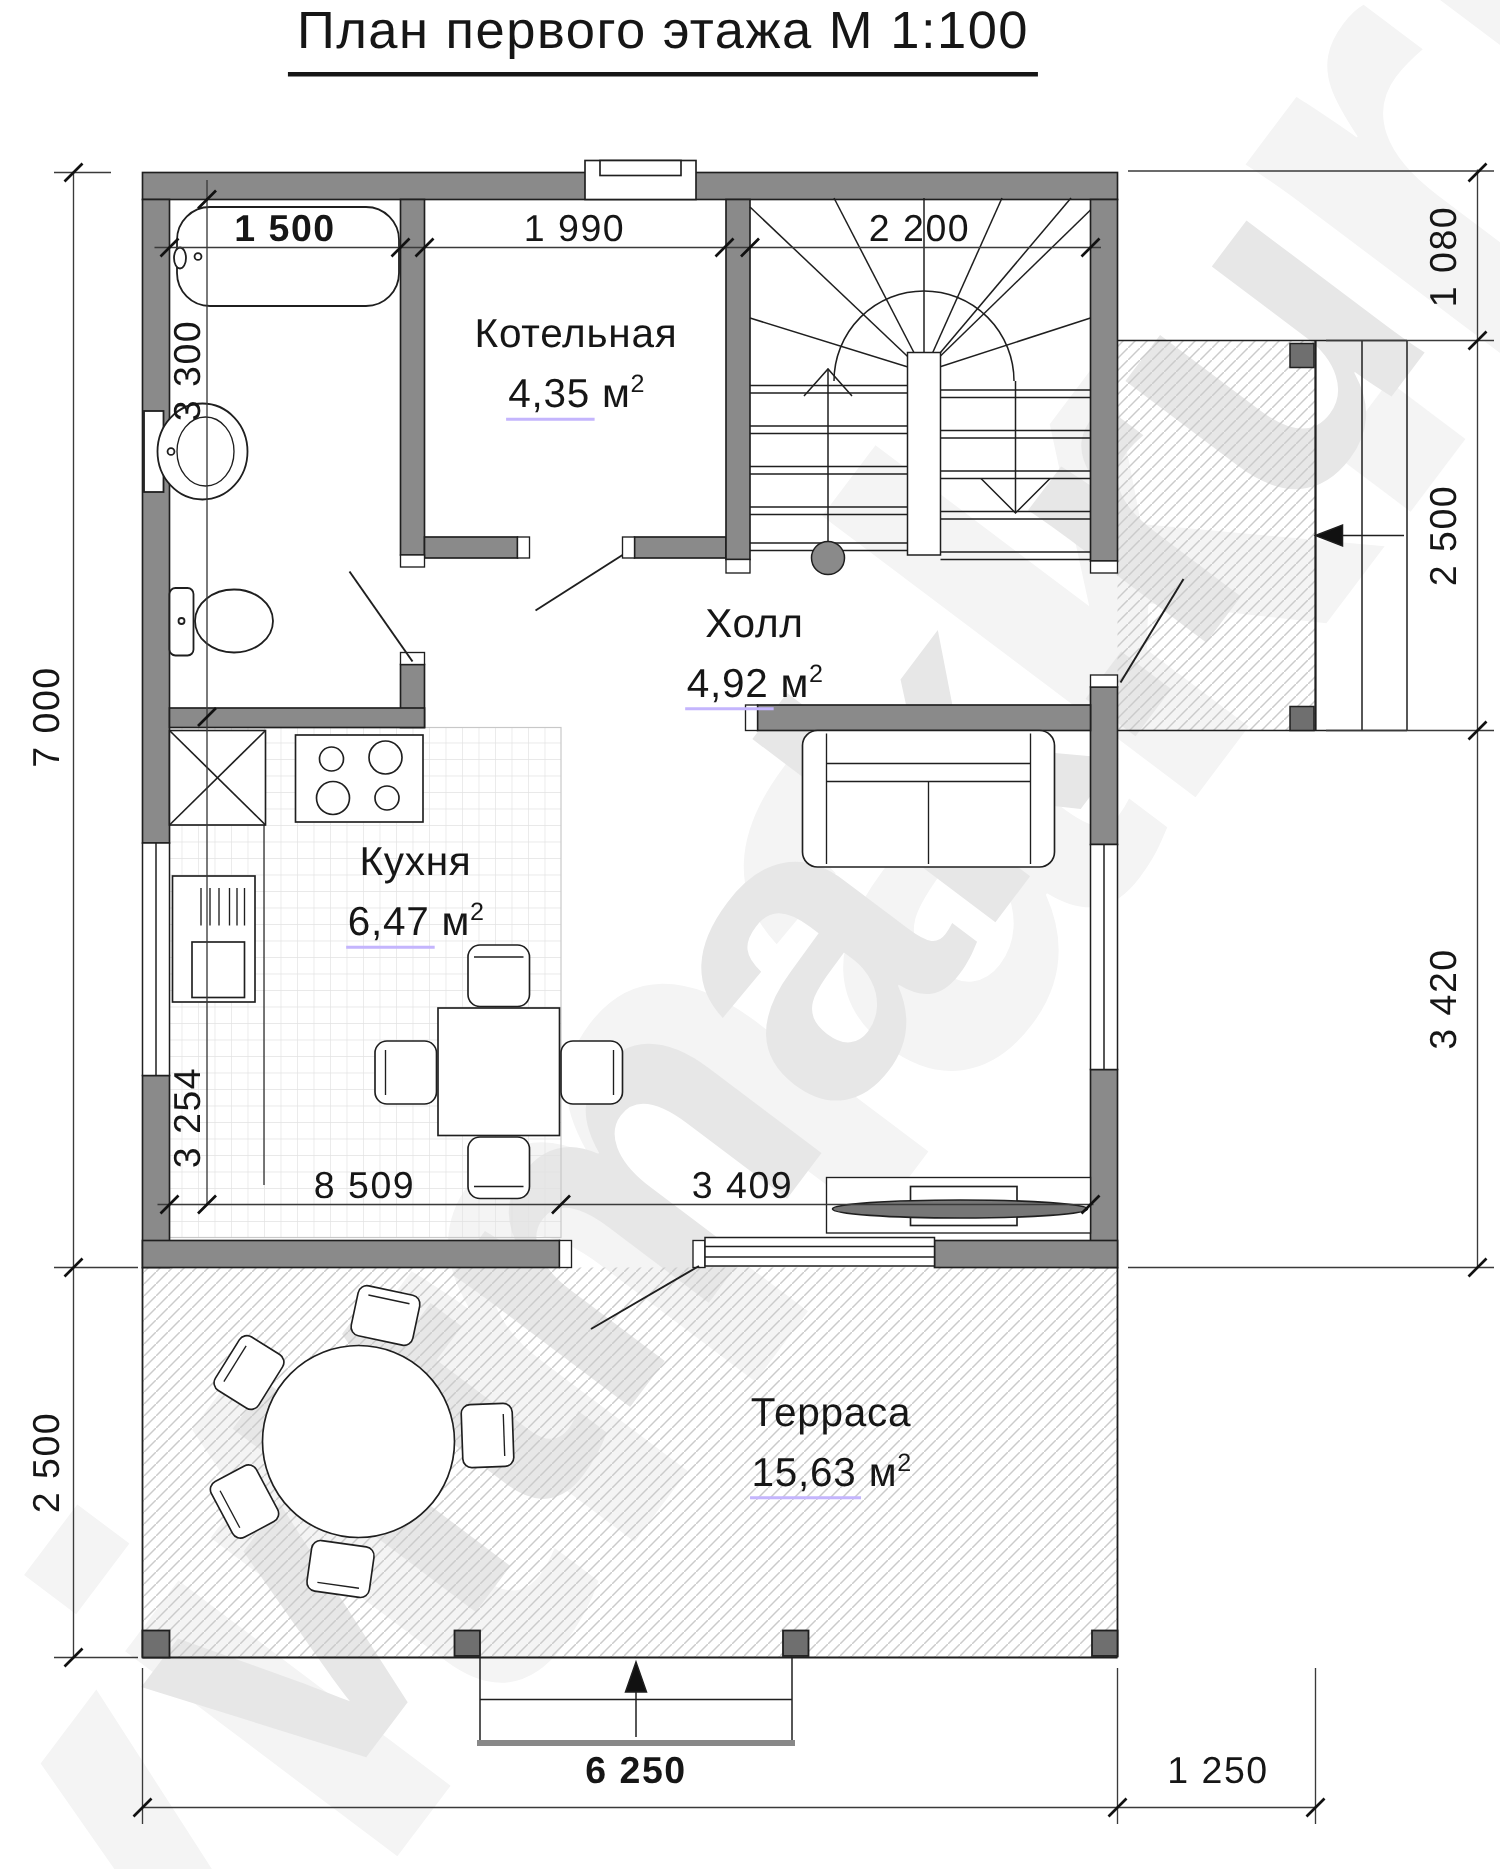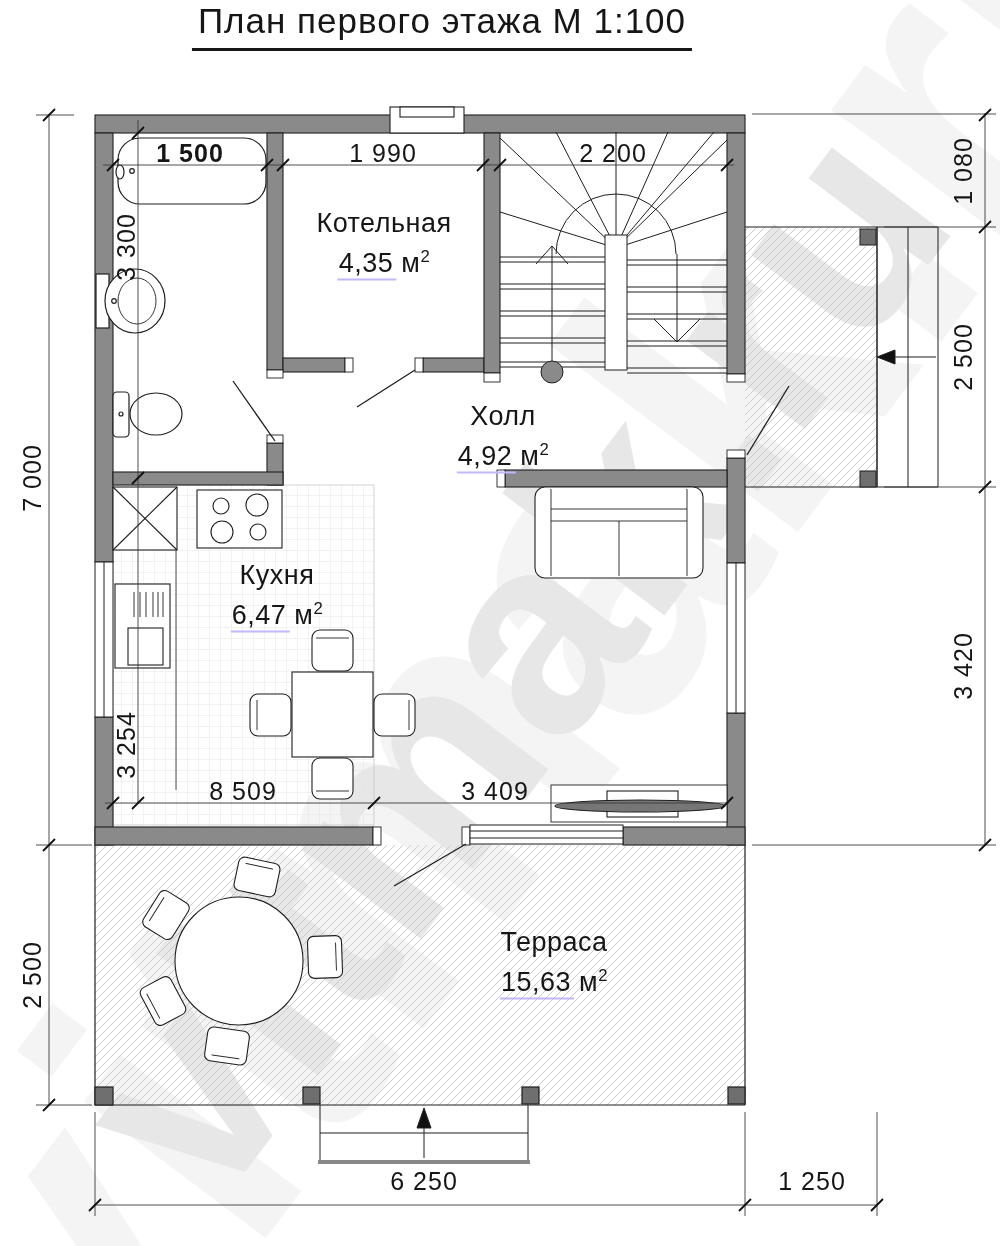--- a/index.html
+++ b/index.html
@@ -269,16 +269,16 @@
   <div class="dim" style="left:613px;top:153px;">2 200</div>
   <div class="dim" style="left:243px;top:791px;">8 509</div>
   <div class="dim" style="left:495px;top:791px;">3 409</div>
   <div class="dim v" style="left:126px;top:247px;">3 300</div>
   <div class="dim v" style="left:126px;top:745px;">3 254</div>
   <div class="dim v" style="left:32px;top:478px;">7 000</div>
   <div class="dim v" style="left:32px;top:975px;">2 500</div>
   <div class="dim v" style="left:963px;top:171px;">1 080</div>
   <div class="dim v" style="left:963px;top:357px;">2 500</div>
   <div class="dim v" style="left:963px;top:666px;">3 420</div>
-  <div class="dim" style="left:424px;top:1181px;">6 250</div>
+  <div class="dim" style="left:424px;top:1181px;font-weight:bold;">6 250</div>
   <div class="dim" style="left:812px;top:1181px;">1 250</div>
 
 </div>
 
 </body></html>

